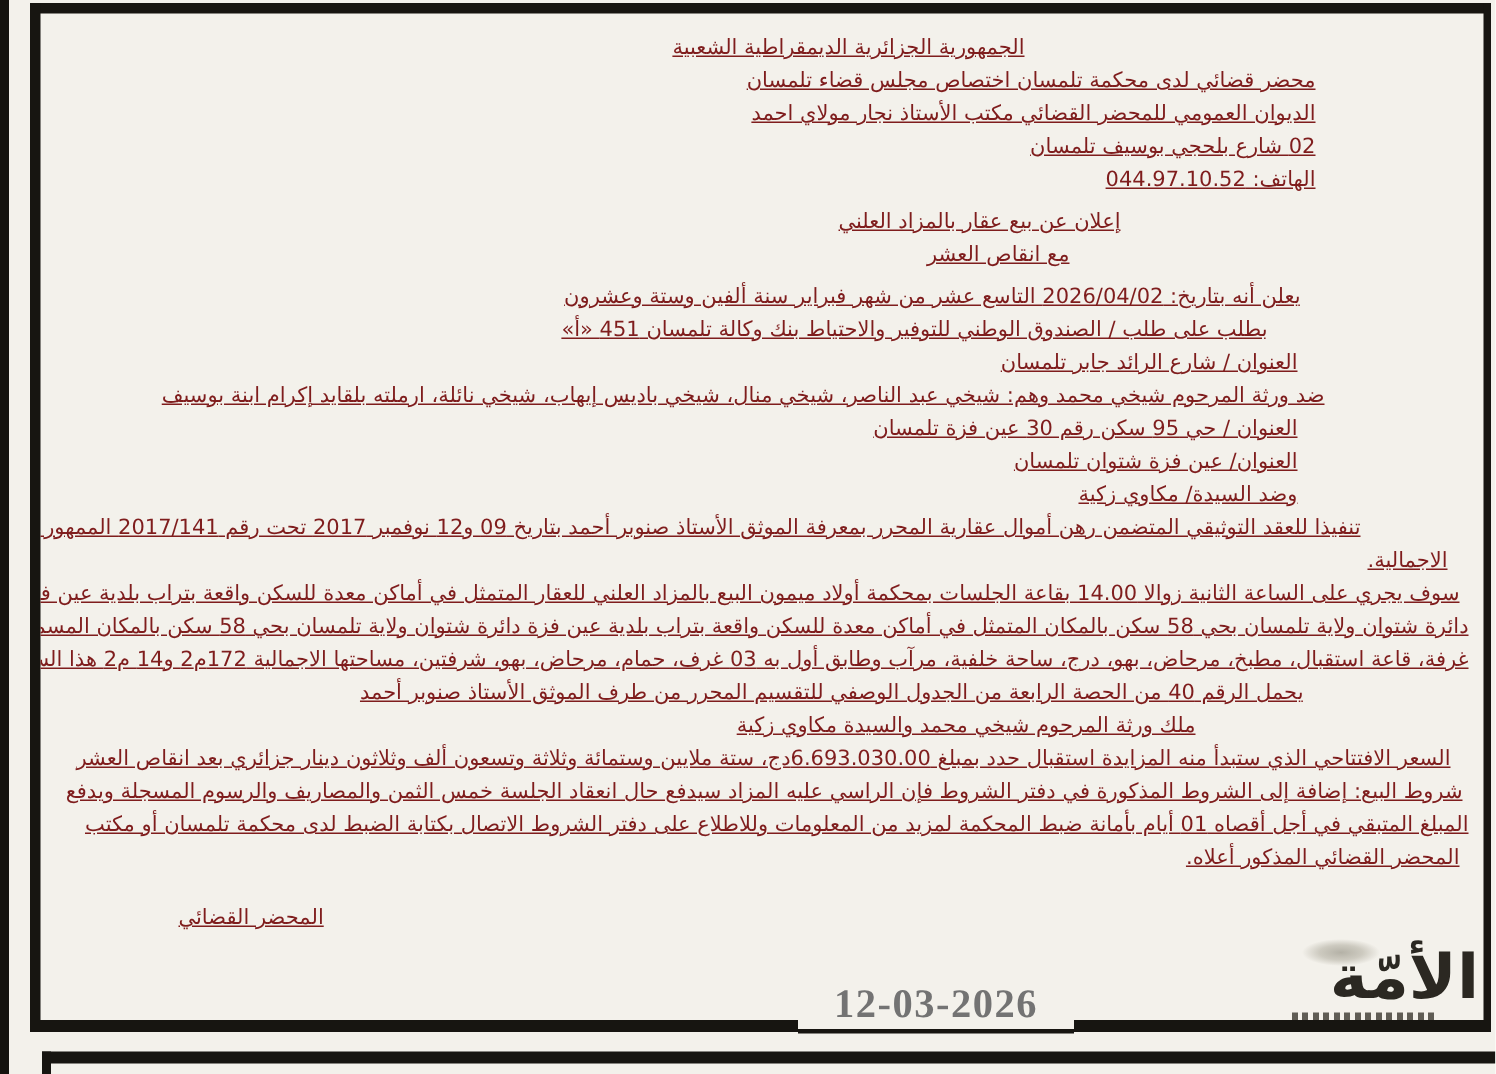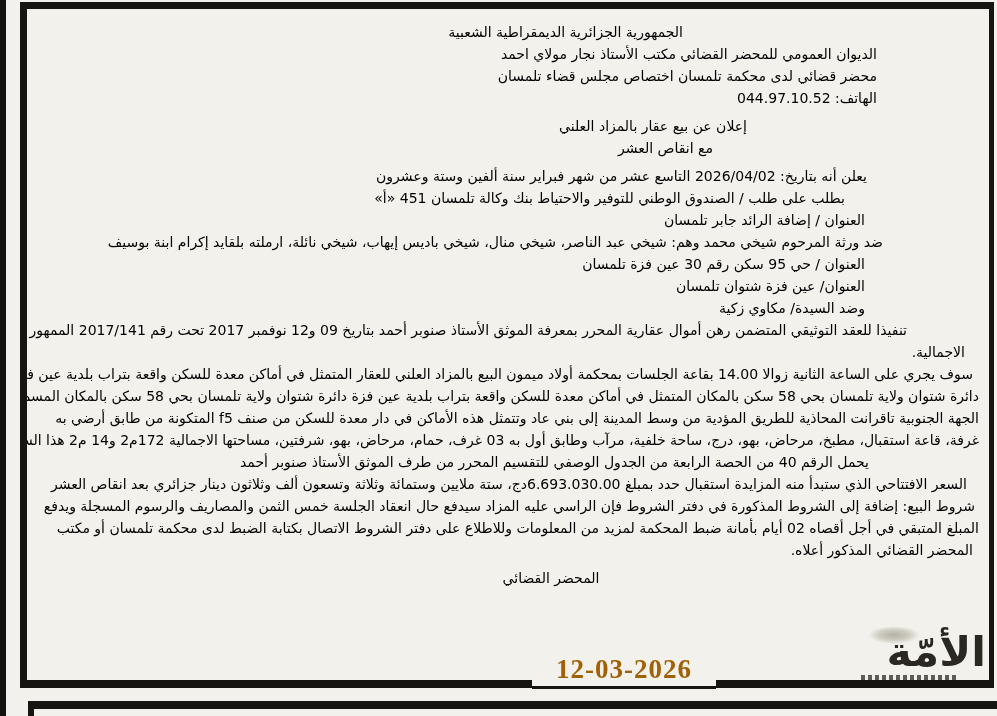--- a/index.html
+++ b/index.html
@@ -14,35 +14,35 @@
   
   .frame{
     position:absolute;left:20px;top:2px;width:974px;height:678px;
     box-sizing:border-box;
     border-top:7px solid #171511;border-left:7px solid #171511;border-right:5px solid #171511;
     overflow:hidden;
   }
   .doc{
     position:absolute;top:12px;right:6px;left:6px;
     direction:rtl;
-    font-size:14px;line-height:22px;color:#000000;
+    font-size:14px;line-height:22px;color:#7f1d1d;text-decoration:underline;
   }
   .l{text-align:right;white-space:nowrap;}
   .gap{margin-top:6px;}
-  .sig{text-align:center;padding-left:86px;margin-top:6px;}
+  .sig{text-align:left;padding-left:86px;margin-top:18px;}
 
   
   .bb-seg1{position:absolute;left:20px;top:680px;width:512px;height:8px;background:#171511;}
   .date-underline{position:absolute;left:532px;top:686px;width:184px;height:3px;background:#171511;}
   .bb-seg2{position:absolute;left:716px;top:680px;width:278px;height:8px;background:#171511;}
 
   .date-plate{
     position:absolute;left:540px;top:654px;width:168px;text-align:center;
     font-family:"Liberation Serif",serif;font-weight:bold;font-size:27px;
-    letter-spacing:1px;color:#a16207;background:#f3f1eb;
+    letter-spacing:1px;color:#737373;background:#f3f1eb;
   }
 
   
   .logo{position:absolute;left:834px;top:630px;width:152px;z-index:3;}
   .logo-emblem{
     position:absolute;left:34px;top:-4px;width:52px;height:18px;border-radius:50%;
     background:radial-gradient(closest-side,#a9a69a 0%,#c6c3b8 55%,rgba(243,241,235,0) 100%);
     opacity:.85;
   }
   .logo-text{
@@ -65,42 +65,43 @@
 </style>
 </head>
 <body>
 
 <div class="scan">
   <div class="strip-left"></div>
 
   <div class="frame">
     <div class="doc">
       <div class="l" style="padding-right:300px">الجمهورية الجزائرية الديمقراطية الشعبية</div>
+      <div class="l" style="padding-right:106px">محضر قضائي لدى محكمة تلمسان اختصاص مجلس قضاء تلمسان</div>
       <div class="l" style="padding-right:106px">الديوان العمومي للمحضر القضائي مكتب الأستاذ نجار مولاي احمد</div>
-      <div class="l" style="padding-right:106px">محضر قضائي لدى محكمة تلمسان اختصاص مجلس قضاء تلمسان</div>
+      <div class="l" style="padding-right:106px">02 شارع بلحجي بوسيف تلمسان</div>
       <div class="l" style="padding-right:106px">الهاتف: 044.97.10.52</div>
       <div class="l gap" style="padding-right:236px">إعلان عن بيع عقار بالمزاد العلني</div>
       <div class="l" style="padding-right:270px">مع انقاص العشر</div>
       <div class="l gap" style="padding-right:116px">يعلن أنه بتاريخ: 2026/04/02 التاسع عشر من شهر فبراير سنة ألفين وستة وعشرون</div>
       <div class="l" style="padding-right:138px">بطلب على طلب / الصندوق الوطني للتوفير والاحتياط بنك وكالة تلمسان 451 «أ»</div>
-      <div class="l" style="padding-right:118px">العنوان / إضافة الرائد جابر تلمسان</div>
+      <div class="l" style="padding-right:118px">العنوان / شارع الرائد جابر تلمسان</div>
       <div class="l" style="padding-right:100px">ضد ورثة المرحوم شيخي محمد وهم: شيخي عبد الناصر، شيخي منال، شيخي باديس إيهاب، شيخي نائلة، ارملته بلقايد إكرام ابنة بوسيف</div>
       <div class="l" style="padding-right:118px">العنوان / حي 95 سكن رقم 30 عين فزة تلمسان</div>
       <div class="l" style="padding-right:118px">العنوان/ عين فزة شتوان تلمسان</div>
       <div class="l" style="padding-right:118px">وضد السيدة/ مكاوي زكية</div>
       <div class="l" style="padding-right:76px">تنفيذا للعقد التوثيقي المتضمن رهن أموال عقارية  المحرر بمعرفة الموثق الأستاذ صنوبر أحمد بتاريخ 09 و12 نوفمبر 2017 تحت رقم 2017/141 الممهور بالصيغة</div>
       <div class="l" style="padding-right:18px">الاجمالية.</div>
       <div class="l" style="padding-right:10px">سوف يجري على الساعة الثانية زوالا 14.00 بقاعة الجلسات بمحكمة أولاد ميمون البيع بالمزاد العلني للعقار المتمثل في أماكن معدة للسكن واقعة بتراب بلدية عين فزة</div>
       <div class="l" style="padding-right:4px">دائرة شتوان ولاية تلمسان بحي 58 سكن بالمكان المتمثل في أماكن معدة للسكن واقعة بتراب بلدية عين فزة دائرة شتوان ولاية تلمسان بحي 58 سكن بالمكان المسمى</div>
-      <div class="l" style="padding-right:4px">الجهة الجنوبية تاقرانت المحاذية للطريق المؤدية من وسط المدينة إلى بني عاد وتتمثل هذه الأماكن في دار معدة للسكن من صنف f5 المتكونة من طابق أرضي به</div>
       <div class="l" style="padding-right:4px">غرفة، قاعة استقبال، مطبخ، مرحاض، بهو، درج، ساحة خلفية، مرآب وطابق أول به 03 غرف، حمام، مرحاض، بهو، شرفتين، مساحتها الاجمالية 172م2 و14 م2 هذا السكن</div>
       <div class="l" style="padding-right:114px">يحمل الرقم 40 من الحصة الرابعة من الجدول الوصفي للتقسيم المحرر من طرف الموثق الأستاذ صنوبر أحمد</div>
+      <div class="l" style="padding-right:186px">ملك ورثة المرحوم شيخي محمد والسيدة مكاوي زكية</div>
       <div class="l" style="padding-right:16px">السعر الافتتاحي الذي ستبدأ منه المزايدة استقبال حدد بمبلغ 6.693.030.00دج، ستة ملايين وستمائة وثلاثة وتسعون ألف وثلاثون دينار جزائري بعد انقاص العشر</div>
       <div class="l" style="padding-right:8px">شروط البيع: إضافة إلى الشروط المذكورة في دفتر الشروط فإن الراسي عليه المزاد سيدفع حال انعقاد الجلسة خمس الثمن والمصاريف والرسوم المسجلة ويدفع</div>
-      <div class="l" style="padding-right:4px">المبلغ المتبقي في أجل أقصاه 02 أيام بأمانة ضبط المحكمة لمزيد من المعلومات وللاطلاع على دفتر الشروط الاتصال بكتابة الضبط لدى محكمة تلمسان أو مكتب</div>
+      <div class="l" style="padding-right:4px">المبلغ المتبقي في أجل أقصاه 01 أيام بأمانة ضبط المحكمة لمزيد من المعلومات وللاطلاع على دفتر الشروط الاتصال بكتابة الضبط لدى محكمة تلمسان أو مكتب</div>
       <div class="l" style="padding-right:10px">المحضر القضائي المذكور أعلاه.</div>
       <div class="l sig">المحضر القضائي</div>
     </div>
   </div>
 
   <div class="bb-seg1"></div>
   <div class="date-underline"></div>
   <div class="bb-seg2"></div>
 
   <div class="date-plate">12-03-2026</div>

